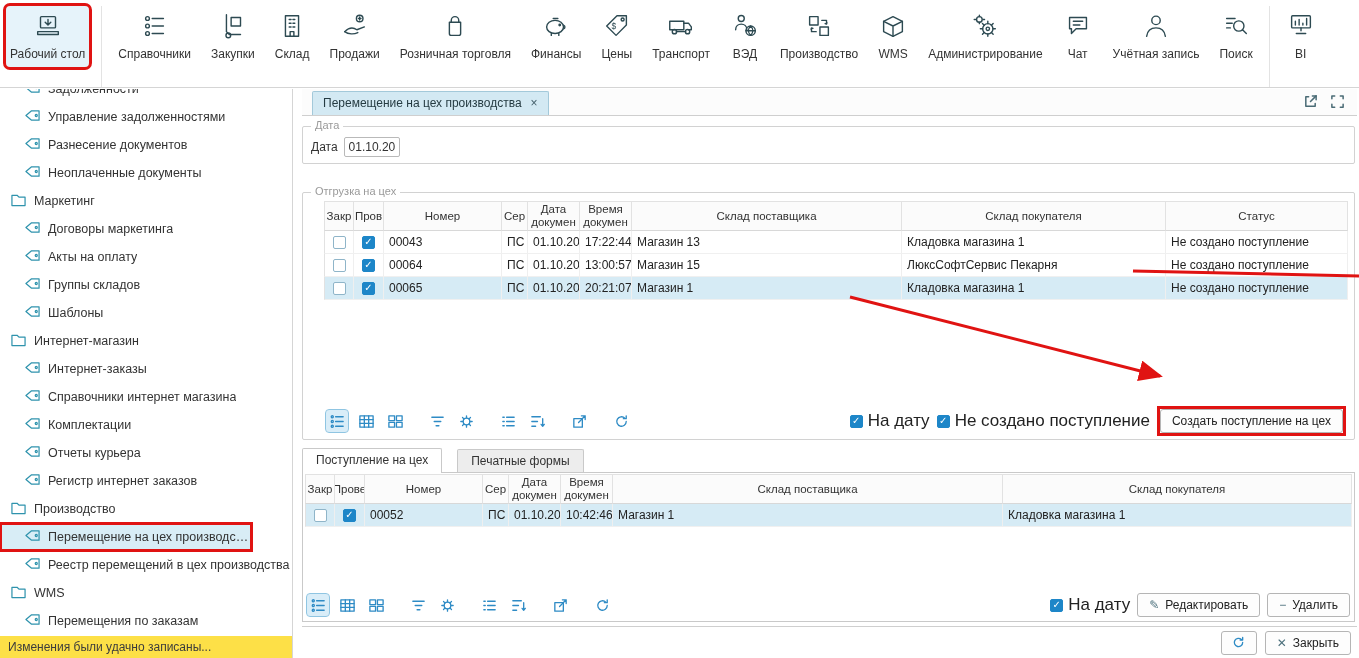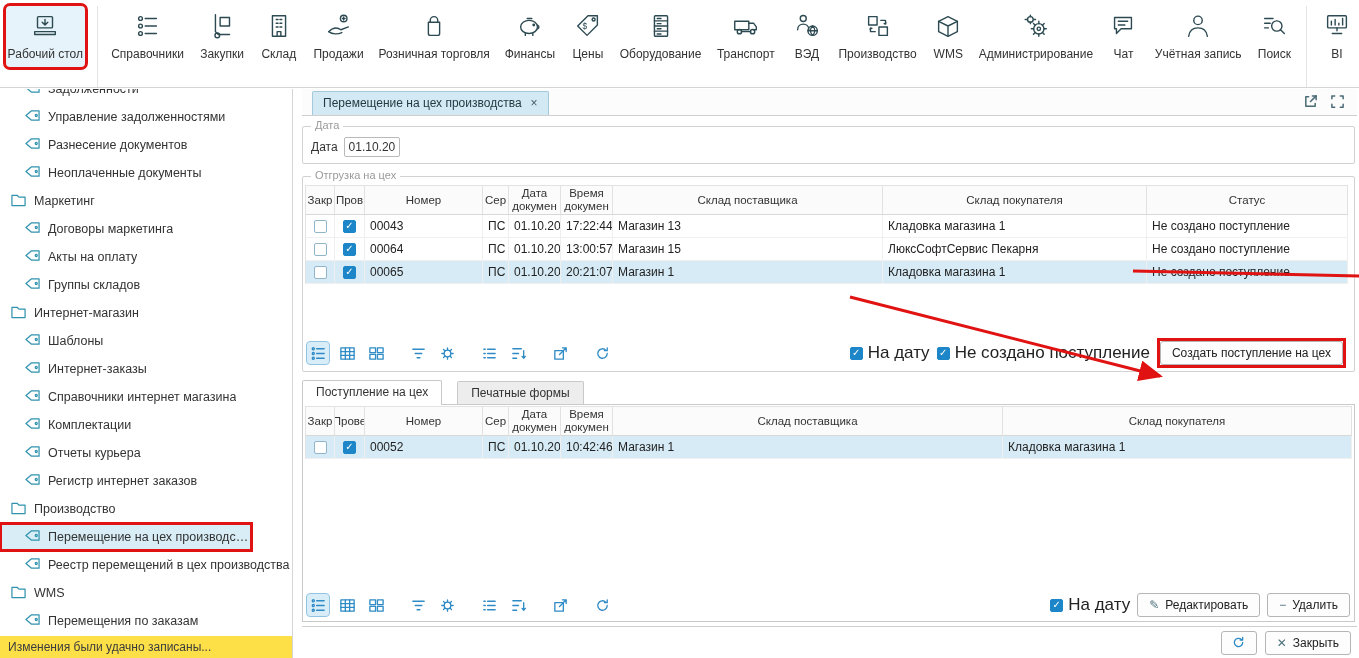--- a/index.html
+++ b/index.html
@@ -48,21 +48,21 @@
     stroke-linecap:round; stroke-linejoin:round; cursor:pointer; }
 
   .fieldset { position:relative; border:1px solid #d2d2d2; border-radius:2px; margin-right:2px; }
   .legend { position:absolute; top:-8px; left:8px; background:#fff; padding:0 4px; font-size:11px; color:#9a9a9a; }
 
   .date-group { margin-top:10px; height:38px; flex:none; display:flex; align-items:center; gap:6px; padding:4px 8px 0 8px; }
   .date-label { color:#333; }
   .date-input { border:1px solid #b9b9b9; border-radius:2px; padding:2px 4px; font-size:12px;
     min-width:52px; background:#fff; cursor:text; }
 
-  .ship-group { margin-top:12px; height:196px; flex:none; display:flex; flex-direction:column; padding:8px 6px 4px 2px; }
+  .ship-group { margin-top:28px; height:248px; flex:none; display:flex; flex-direction:column; padding:8px 6px 4px 21px; }
 
   
   .trow { display:grid; }
   .cols9 { grid-template-columns:30px 30px 118px 26px 52px 52px 270px 264px minmax(0,1fr); }
   .cols8 { grid-template-columns:30px 30px 118px 26px 52px 52px 390px minmax(0,1fr); }
   .thead .cell { background:#fbfbfb; border-right:1px solid #e2e2e2; border-top:1px solid #e2e2e2;
     border-bottom:1px solid #d8d8d8; height:30px; display:flex; flex-direction:column;
     align-items:center; justify-content:center; text-align:center; font-size:11.5px; line-height:13px;
     color:#333; overflow:hidden; white-space:nowrap; }
   .thead .cell:first-child, .tbodyrow .cell:first-child { border-left:1px solid #e2e2e2; }
@@ -179,28 +179,20 @@
     <div class="tb-item">
       <span class="tb-icon"><svg viewBox="0 0 32 32">
             <path d="M16 5h10v10L15 26 5 16z"></path>
             <circle cx="22" cy="9" r="1.6"></circle>
             <text x="10" y="19" font-size="9">$</text>
           </svg></span>
       <span class="tb-label">Цены</span>
     </div>
     <div class="tb-item">
       <span class="tb-icon"><svg viewBox="0 0 32 32">
-            <rect x="9" y="5" width="14" height="22" rx="1"></rect>
-            <path d="M9 10.5h14M9 16h14M9 21.5h14"></path>
-            <path d="M12 8h4M12 13.5h4M12 19h4M12 24.5h4"></path>
-          </svg></span>
-      <span class="tb-label">Оборудование</span>
-    </div>
-    <div class="tb-item">
-      <span class="tb-icon"><svg viewBox="0 0 32 32">
             <rect x="4" y="11" width="15" height="9"></rect>
             <path d="M19 13h5l3 4v3h-3"></path>
             <circle cx="9" cy="22" r="2.3"></circle>
             <circle cx="23" cy="22" r="2.3"></circle>
             <path d="M11 22h10"></path>
           </svg></span>
       <span class="tb-label">Транспорт</span>
     </div>
     <div class="tb-item">
       <span class="tb-icon"><svg viewBox="0 0 32 32">
@@ -320,32 +312,32 @@
             </svg></span>
         <span class="tree-label">Акты на оплату</span>
       </div>
       <div class="tree-item leaf">
         <span class="tree-icon"><svg viewBox="0 0 18 16">
               <path d="M2 8l6-5h8v10H8z"></path>
               <circle cx="13" cy="8" r="1.1"></circle>
             </svg></span>
         <span class="tree-label">Группы складов</span>
       </div>
+      <div class="tree-item leaf">
+        <span class="tree-icon"><svg viewBox="0 0 18 16">
+              <path d="M2 8l6-5h8v10H8z"></path>
+              <circle cx="13" cy="8" r="1.1"></circle>
+            </svg></span>
+        <span class="tree-label">Шаблоны</span>
+      </div>
       <div class="tree-item folder">
         <span class="tree-icon"><svg viewBox="0 0 18 16">
               <path d="M2 3.5h5.5l2 2H16v9H2z"></path>
             </svg></span>
         <span class="tree-label">Интернет-магазин</span>
-      </div>
-      <div class="tree-item leaf">
-        <span class="tree-icon"><svg viewBox="0 0 18 16">
-              <path d="M2 8l6-5h8v10H8z"></path>
-              <circle cx="13" cy="8" r="1.1"></circle>
-            </svg></span>
-        <span class="tree-label">Шаблоны</span>
       </div>
       <div class="tree-item leaf">
         <span class="tree-icon"><svg viewBox="0 0 18 16">
               <path d="M2 8l6-5h8v10H8z"></path>
               <circle cx="13" cy="8" r="1.1"></circle>
             </svg></span>
         <span class="tree-label">Интернет-заказы</span>
       </div>
       <div class="tree-item leaf">
         <span class="tree-icon"><svg viewBox="0 0 18 16">

